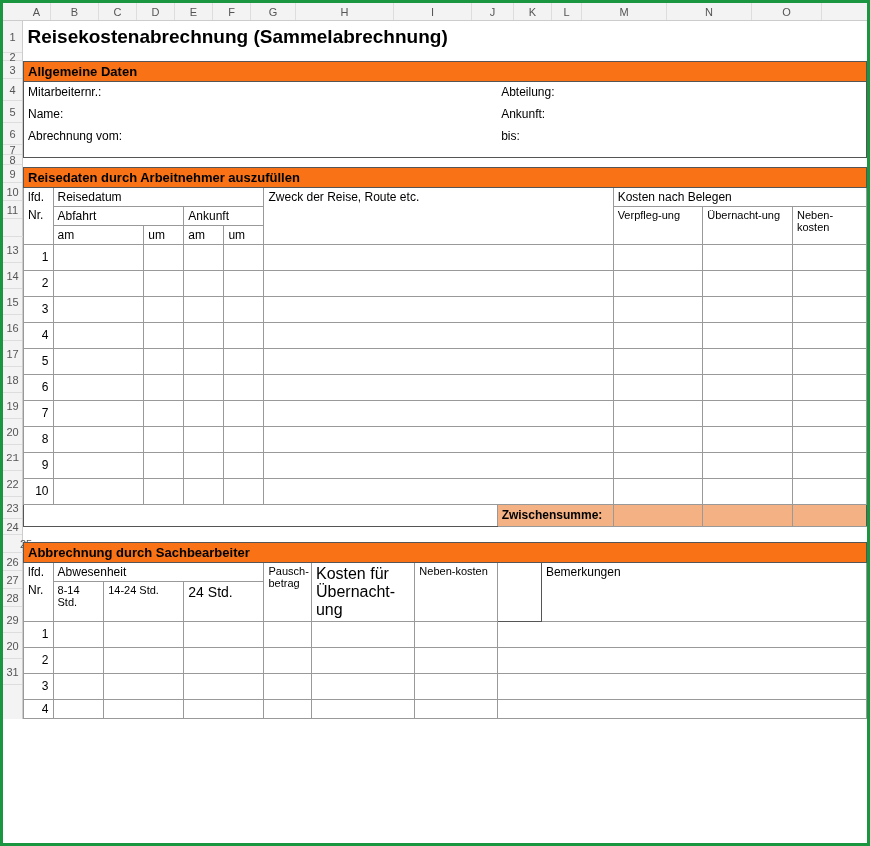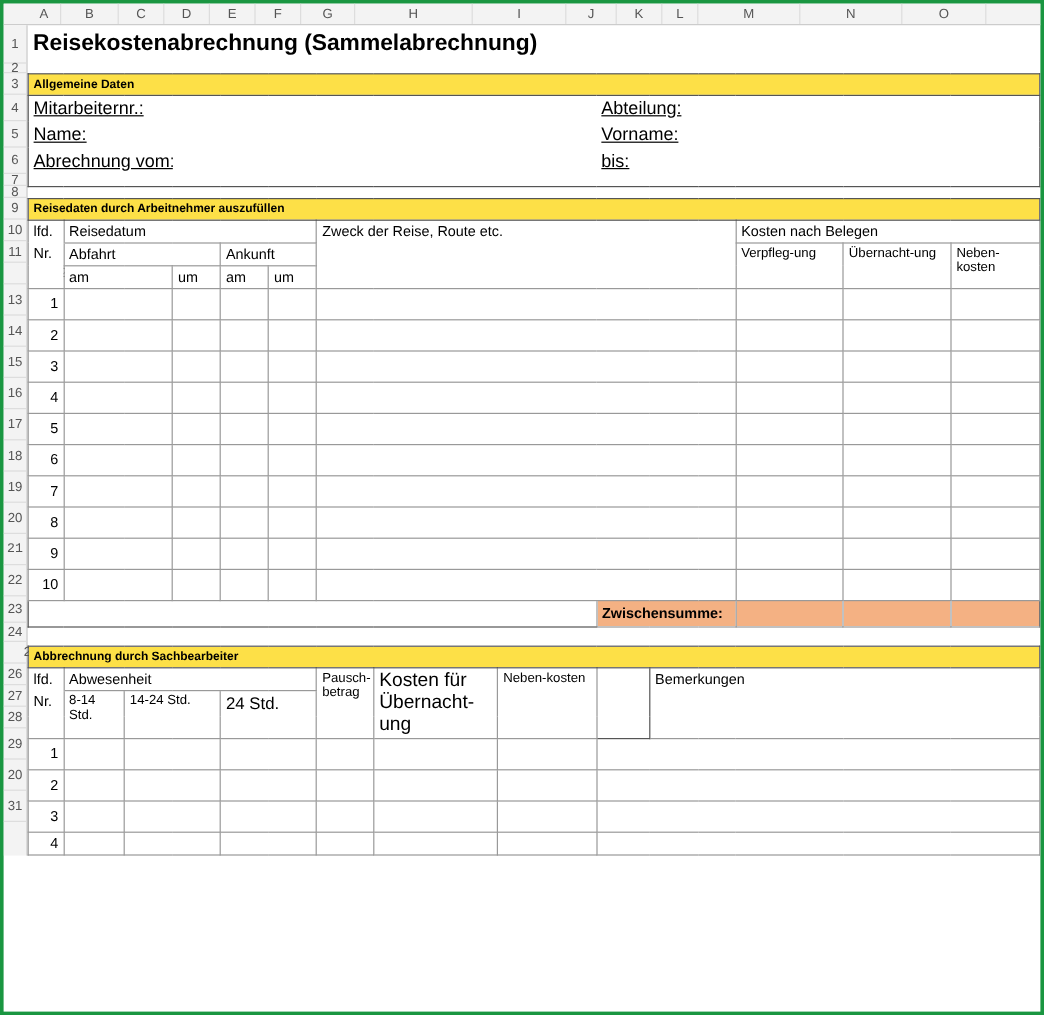--- a/index.html
+++ b/index.html
@@ -65,25 +65,25 @@
   }
   .title {
     font-size: 19px;
     font-weight: bold;
     height: 32px;
     border: none !important;
     padding-left: 4px;
   }
   .thinrow td { height: 8px; border: none; }
   .section-head {
-    background: #fde047;
+    background: #f97316;
     font-weight: bold;
-    font-size: 10px;
-  }
-  .label { font-size: 15px; text-decoration: underline; }
+    font-size: 13px;
+  }
+  .label { font-size: 12px; }
   .underline { border-bottom: 1px solid #555 !important; }
   .nob { border: none !important; }
   .bt { border-top: 1px solid #555 !important; }
   .bb { border-bottom: 1px solid #555 !important; }
   .bl { border-left: 1px solid #555 !important; }
   .br { border-right: 1px solid #555 !important; }
   .right { text-align: right; }
   .subtotal { background: #f4b183; font-weight: bold; }
   .datah { height: 26px; }
   .hdr { background: #fff; }
@@ -196,21 +196,21 @@
         <td colspan="5" class="nob underline"></td>
         <td class="nob"></td>
         <td colspan="2" class="nob label">Abteilung:</td>
         <td colspan="4" class="nob br underline"></td>
       </tr>
 
       <tr style="height:22px">
         <td colspan="3" class="nob bl label">Name:</td>
         <td colspan="5" class="nob underline"></td>
         <td class="nob"></td>
-        <td colspan="2" class="nob label">Vorname:</td>
+        <td colspan="2" class="nob label">Ankunft:</td>
         <td colspan="4" class="nob br underline"></td>
       </tr>
 
       <tr style="height:22px">
         <td colspan="3" class="nob bl label">Abrechnung vom:</td>
         <td colspan="5" class="nob underline"></td>
         <td class="nob"></td>
         <td colspan="2" class="nob label">bis:</td>
         <td colspan="4" class="nob br underline"></td>
       </tr>

